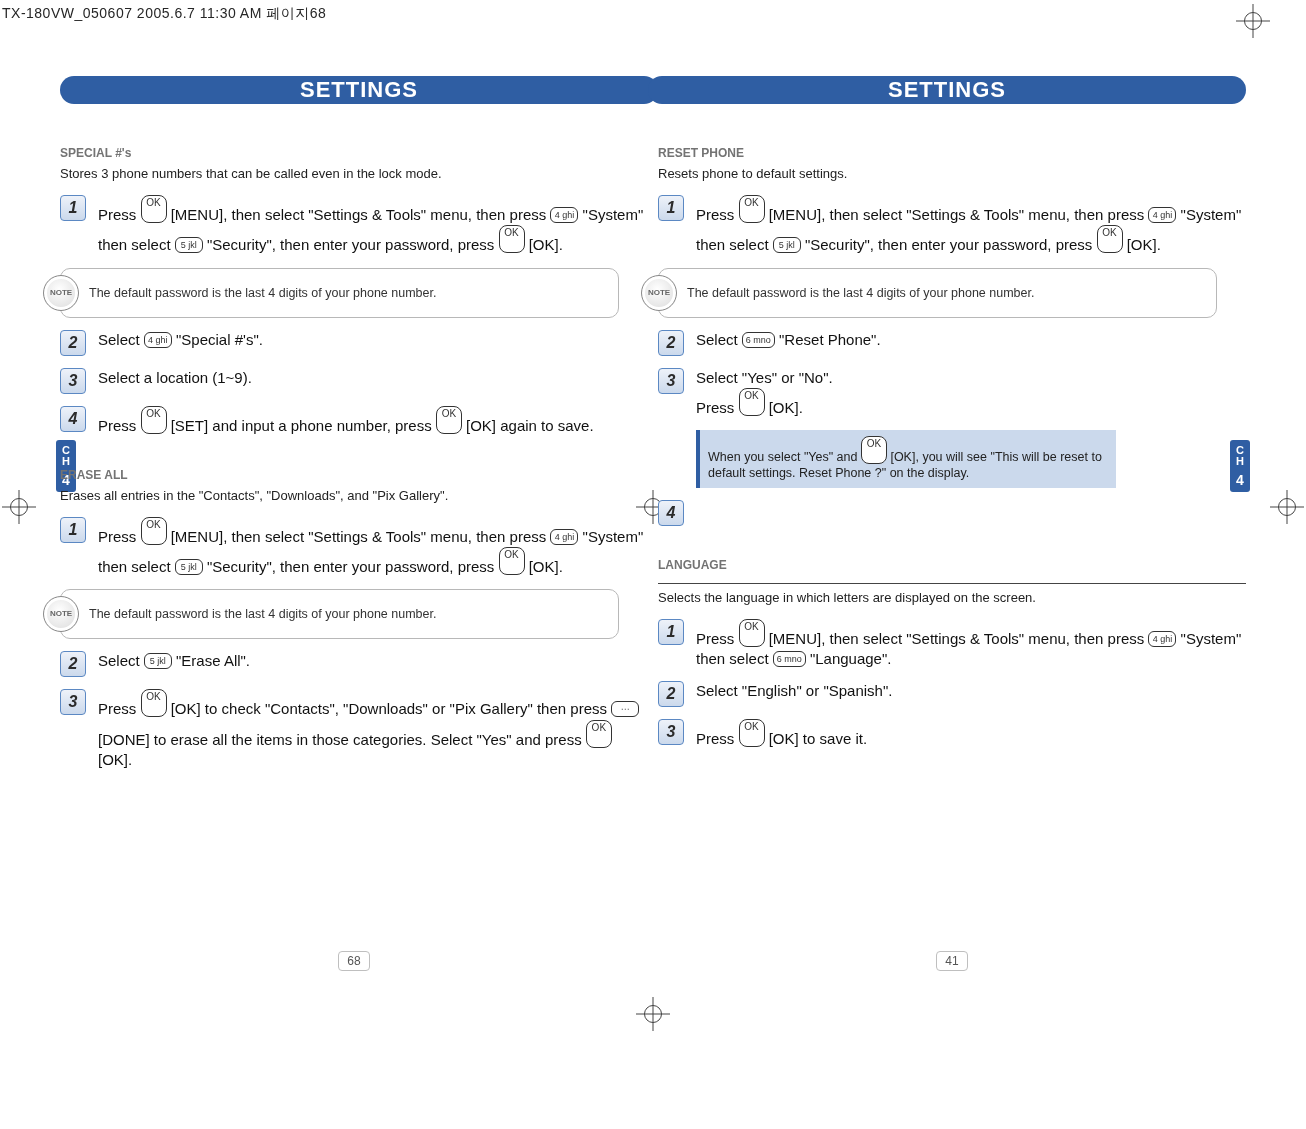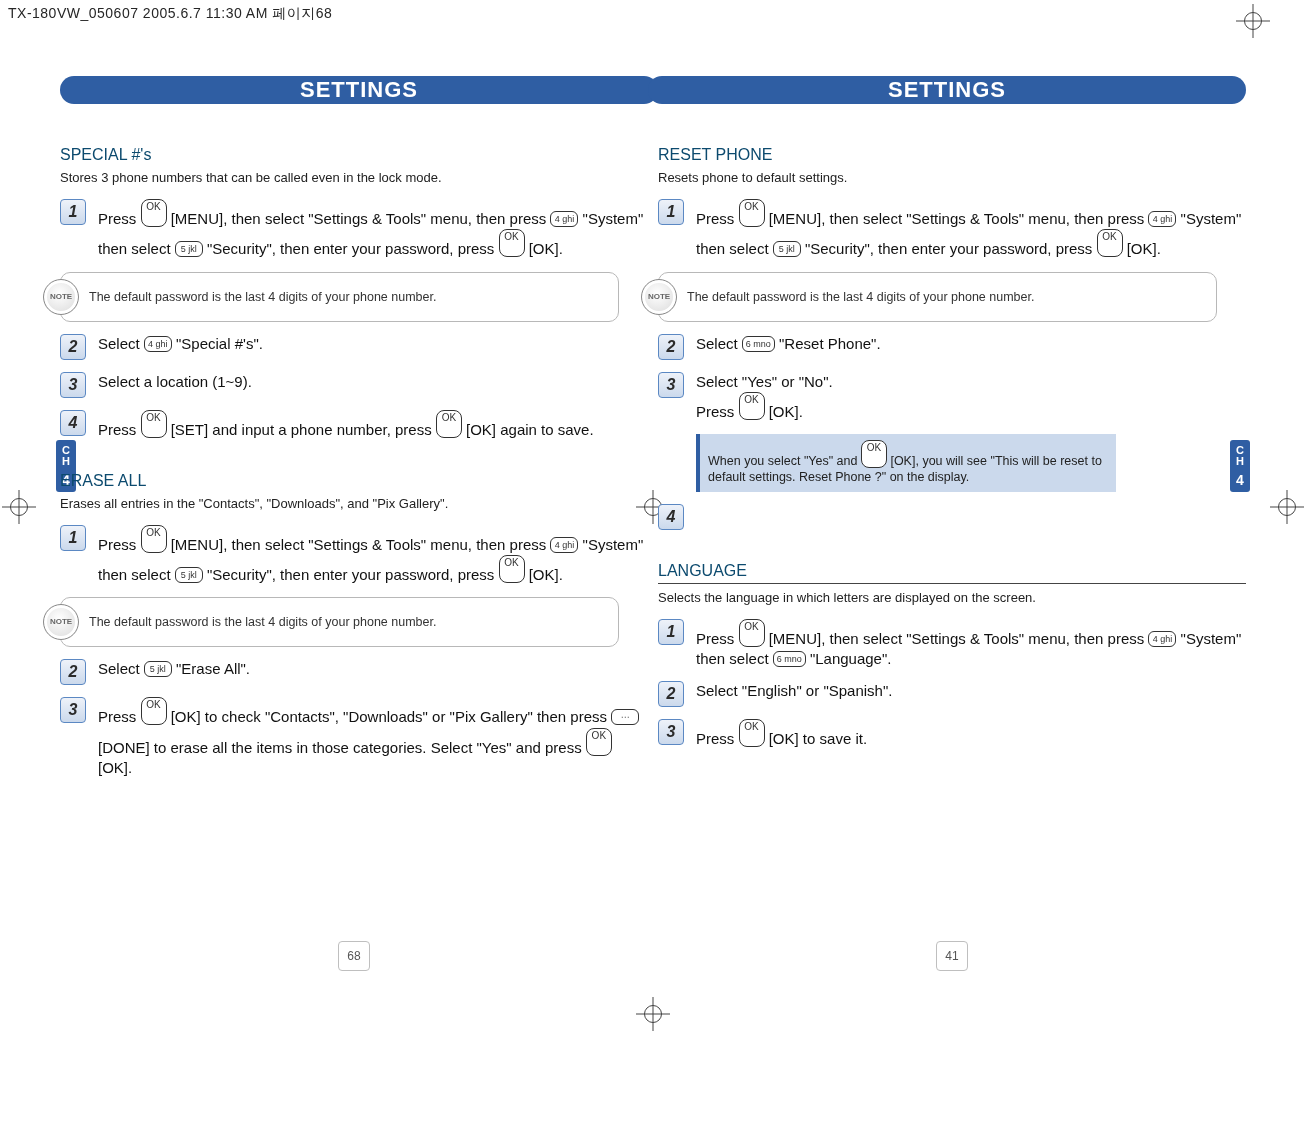--- a/index.html
+++ b/index.html
@@ -1,55 +1,55 @@
 <!DOCTYPE html>
 <html><head>
 <meta charset="utf-8">
 <style>
   html,body{margin:0;padding:0;background:#fff;color:#111}
   *{box-sizing:border-box;font-family:Helvetica,Arial,sans-serif}
   .sheet{width:1306px;height:1129px;position:relative;margin:0 auto;background:#fff}
-  .print-head{position:absolute;top:0;left:0;right:0;height:36px;padding:6px 8px;font:14px/1 "Courier New",monospace;color:#262626}
+  .print-head{position:absolute;top:0;left:0;right:0;height:36px;padding:6px 2px;font:14px/1 "Courier New",monospace;color:#262626}
   .print-head .meta{letter-spacing:.5px}
   .crosshair{position:absolute;width:34px;height:34px;pointer-events:none}
   .crosshair::before,.crosshair::after{content:"";position:absolute;background:#444}
   .crosshair::before{left:50%;top:0;width:1px;height:100%;transform:translateX(-.5px)}
   .crosshair::after{top:50%;left:0;height:1px;width:100%;transform:translateY(-.5px)}
   .crosshair span{position:absolute;left:50%;top:50%;width:18px;height:18px;border:1px solid #444;border-radius:50%;transform:translate(-50%,-50%)}
   .cross-top-right{top:4px;right:36px}
   .cross-mid-bottom{bottom:98px;left:50%;transform:translateX(-50%)}
   .cross-left-mid{left:2px;top:490px}
   .cross-mid-mid{left:50%;top:490px;transform:translateX(-50%)}
   .cross-right-mid{right:2px;top:490px}
   .spread{position:absolute;left:60px;right:60px;top:58px;bottom:140px;display:flex;gap:10px}
   .page{flex:1;position:relative;display:flex;flex-direction:column}
   .banner{position:relative;height:60px;margin:10px 0 18px 0}
   .banner .pill{position:absolute;left:0;right:-10px;top:8px;height:28px;background:#2f5ea3;border-radius:22px 22px 22px 22px/22px 22px 22px 22px;display:flex;align-items:center;justify-content:center}
   .page.right .banner .pill{left:-10px;right:0}
   .banner .pill span{color:#fff;font-weight:700;letter-spacing:1px;font-size:22px}
   .page-body{display:flex;flex-direction:column;gap:14px}
-  .sec-title{color:#0c4a6e;font-weight:400;font-size:16px}
-  .sec-title.major{border-bottom:1px solid #444;padding-bottom:3px}
+  .sec-title{color:#737373;font-weight:700;font-size:12px}
+  .sec-title.major{border-bottom:1px solid #444;padding-bottom:11px}
   .sec-sub{color:#222;font-size:13px;margin-top:-8px}
   .steps{display:flex;flex-direction:column;gap:12px}
   .step{display:flex;gap:12px;align-items:flex-start}
   .step-num{flex:0 0 26px;height:26px;border:1px solid #5b88c3;border-radius:4px;background:linear-gradient(#eef2f9,#cbd9ec);display:flex;align-items:center;justify-content:center;font-weight:700;font-style:italic;color:#2b2b2b;font-size:16px}
   .step-body{flex:1;font-size:15px;line-height:1.35;color:#111}
   .ok{display:inline-block;min-width:26px;height:28px;border:1px solid #333;border-radius:8px;font:10px/14px Arial;text-align:center;vertical-align:text-bottom;padding:0 3px;background:#fff;color:#333}
   .key4,.key5,.key6,.keydone{display:inline-block;min-width:28px;height:16px;border:1px solid #333;border-radius:6px;font:9px/14px Arial;text-align:center;vertical-align:text-bottom;padding:0 3px;background:#fff;color:#333}
   .note{display:flex;align-items:center;gap:10px;border:1px solid #b8b8b8;border-radius:10px;padding:6px 10px;font-size:12.5px;color:#333;background:#fff;max-width:95%}
   .note .badge{flex:0 0 36px;height:36px;border-radius:50%;background:radial-gradient(circle at 45% 40%,#fff,#d6d6d6);border:1px solid #8a8a8a;display:flex;align-items:center;justify-content:center;font:700 10px/1 Arial;color:#555;position:relative;margin-left:-28px;box-shadow:inset 0 0 0 3px #fff}
   .note .badge::after{content:"NOTE";position:absolute;font:700 8px/1 Arial;color:#666}
   .info-box{margin-left:38px;background:#cbd9ec;border-left:4px solid #2f5ea3;padding:6px 8px;font-size:12.5px;line-height:1.3;color:#222;max-width:420px}
   .ch-tab{position:absolute;width:20px;height:52px;background:#2f5ea3;color:#fff;display:flex;flex-direction:column;align-items:center;justify-content:center;font:700 11px/1 Arial;border-radius:3px}
   .ch-tab.left{left:-62px;top:380px}
   .ch-tab.right{right:-62px;top:380px}
   .ch-tab .c,.ch-tab .h{display:block}
   .ch-tab .n{margin-top:6px;font-size:14px}
-  .page-num{position:absolute;left:50%;transform:translateX(-50%);bottom:18px;width:32px;height:30px;border:1px solid #bfbfbf;border-radius:4px;display:flex;align-items:center;justify-content:center;font:12px/1 Arial;color:#555;background:#fff}
+  .page-num{position:absolute;left:50%;transform:translateX(-50%);bottom:18px;width:32px;height:20px;border:1px solid #bfbfbf;border-radius:4px;display:flex;align-items:center;justify-content:center;font:12px/1 Arial;color:#555;background:#fff}
   .page.left .page-num{left:50%}
   .page.right .page-num{left:50%}
   .spacer-small{height:4px}
 </style>
 </head>
 <body>
 <div class="sheet">
 
 <div class="print-head">
   <span class="meta">TX-180VW_050607  2005.6.7 11:30 AM  페이지68</span>

